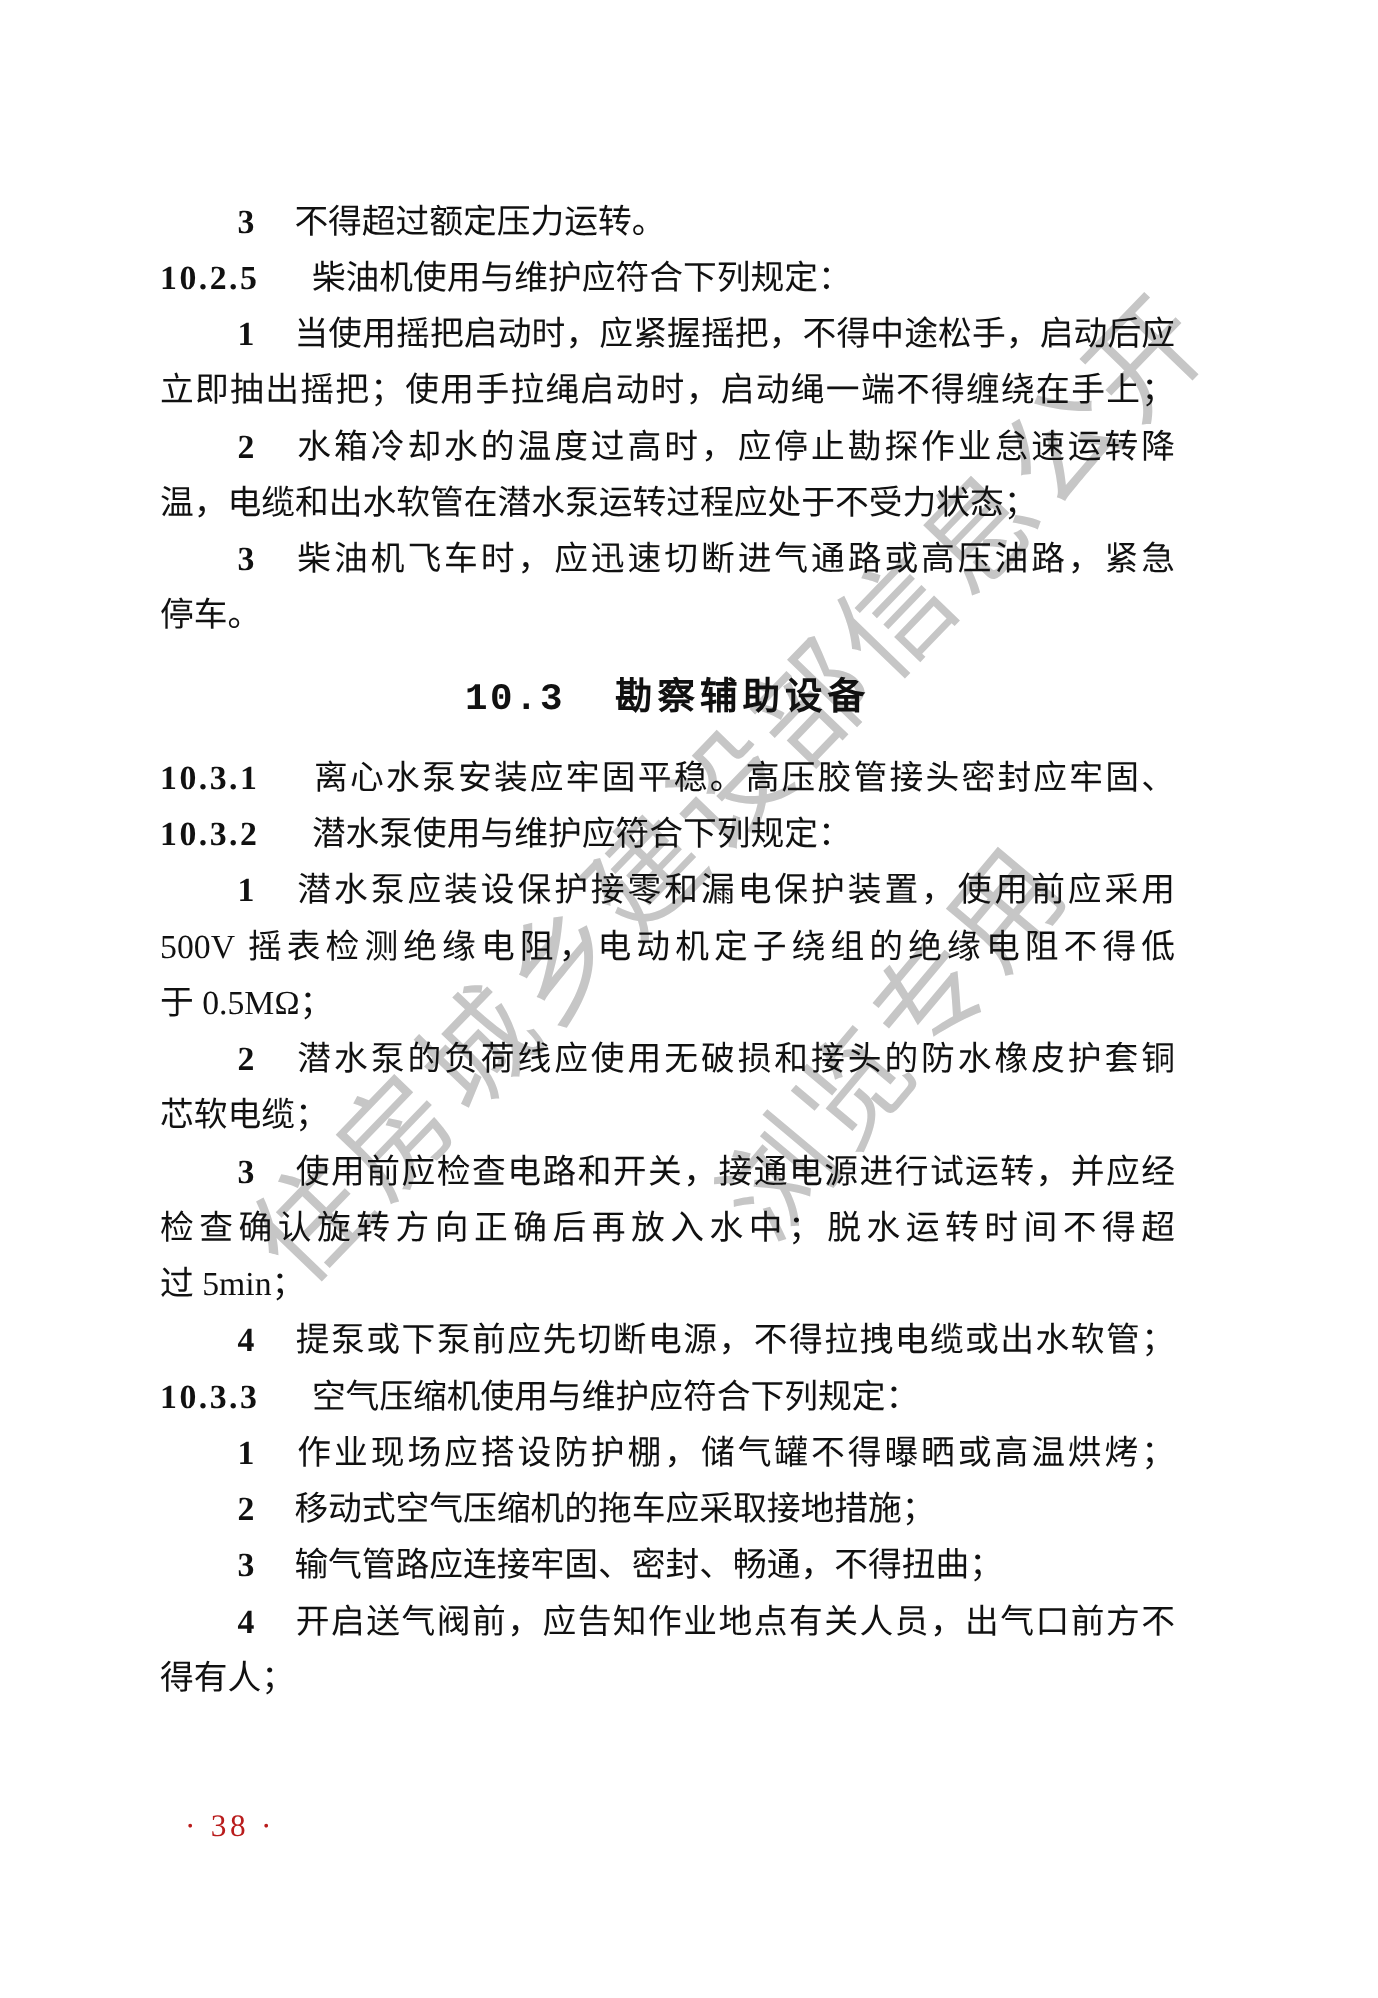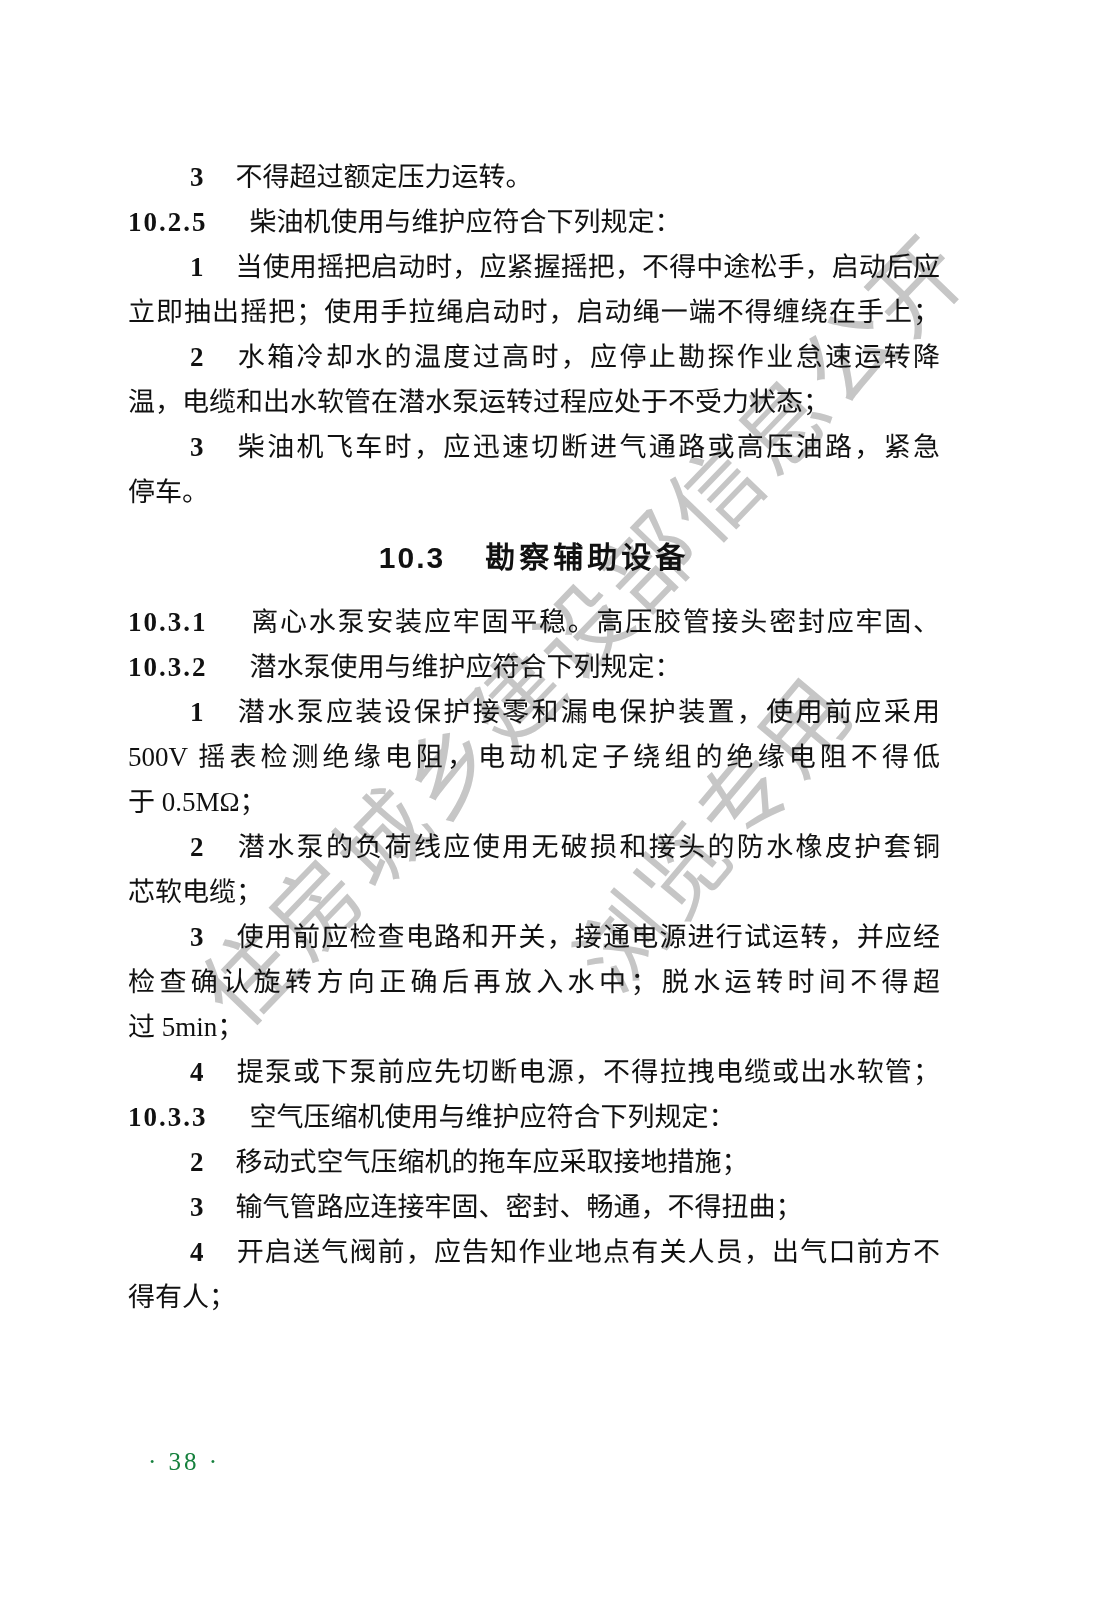--- a/index.html
+++ b/index.html
@@ -44,37 +44,37 @@
   .heading{
     height:45px;
     line-height:45px;
     margin:20px 0 20px 0;
     text-align:center;
     text-align-last:center;
     font-weight:bold;
     font-size:30px;
   }
   .heading .h-num{
-    font-family:Liberation Sans, sans-serif;
+    font-family:Liberation Mono, monospace;
     margin-right:28px;
     letter-spacing:2px;
     text-align:right;
   }
   .heading .h-title{
     font-family:"Liberation Sans","DejaVu Sans",sans-serif;
     letter-spacing:4px;
     margin-left:12px;
   }
   .page-number{
     position:absolute;
     left:148px;top:1448px;
     z-index:1;
     font-size:25px;
     letter-spacing:3px;
-    color:#15803d;
+    color:#b91c1c;
   }
 </style>
 </head>
 <body>
 
 <div class="page">
   <div class="watermark" style="left: 580px; top: 625px; font-size: 90px; letter-spacing: 6px; transform: translate(-50%, -50%) rotate(-46deg);">住房城乡建设部信息公开</div>
   <div class="watermark" style="left: 710px; top: 828px; font-size: 88px; letter-spacing: 6px; transform: translate(-50%, -50%) rotate(-50deg);">浏览专用</div>
 
   <div class="content">
@@ -92,20 +92,21 @@
       <div class="line item-line item-first"><span class="clause-num">1</span>潜水泵应装设保护接零和漏电保护装置，使用前应采用</div>
       <div class="line item-line">500V 摇表检测绝缘电阻，电动机定子绕组的绝缘电阻不得低</div>
       <div class="line item-line no-stretch">于 0.5MΩ；</div>
       <div class="line item-line item-first"><span class="clause-num">2</span>潜水泵的负荷线应使用无破损和接头的防水橡皮护套铜</div>
       <div class="line item-line no-stretch">芯软电缆；</div>
       <div class="line item-line item-first"><span class="clause-num">3</span>使用前应检查电路和开关，接通电源进行试运转，并应经</div>
       <div class="line item-line">检查确认旋转方向正确后再放入水中；脱水运转时间不得超</div>
       <div class="line item-line no-stretch">过 5min；</div>
       <div class="line item-line item-first"><span class="clause-num">4</span>提泵或下泵前应先切断电源，不得拉拽电缆或出水软管；</div>
       <div class="line section-line no-stretch"><span class="clause-num">10.3.3</span>空气压缩机使用与维护应符合下列规定：</div>
+      <div class="line item-line item-first"><span class="clause-num">1</span>作业现场应搭设防护棚，储气罐不得曝晒或高温烘烤；</div>
       <div class="line item-line item-first no-stretch"><span class="clause-num">2</span>移动式空气压缩机的拖车应采取接地措施；</div>
       <div class="line item-line item-first no-stretch"><span class="clause-num">3</span>输气管路应连接牢固、密封、畅通，不得扭曲；</div>
       <div class="line item-line item-first"><span class="clause-num">4</span>开启送气阀前，应告知作业地点有关人员，出气口前方不</div>
       <div class="line item-line no-stretch">得有人；</div>
     </div>
 
   <div class="page-number">· 38 ·</div>
 </div>
 
 </body></html>

